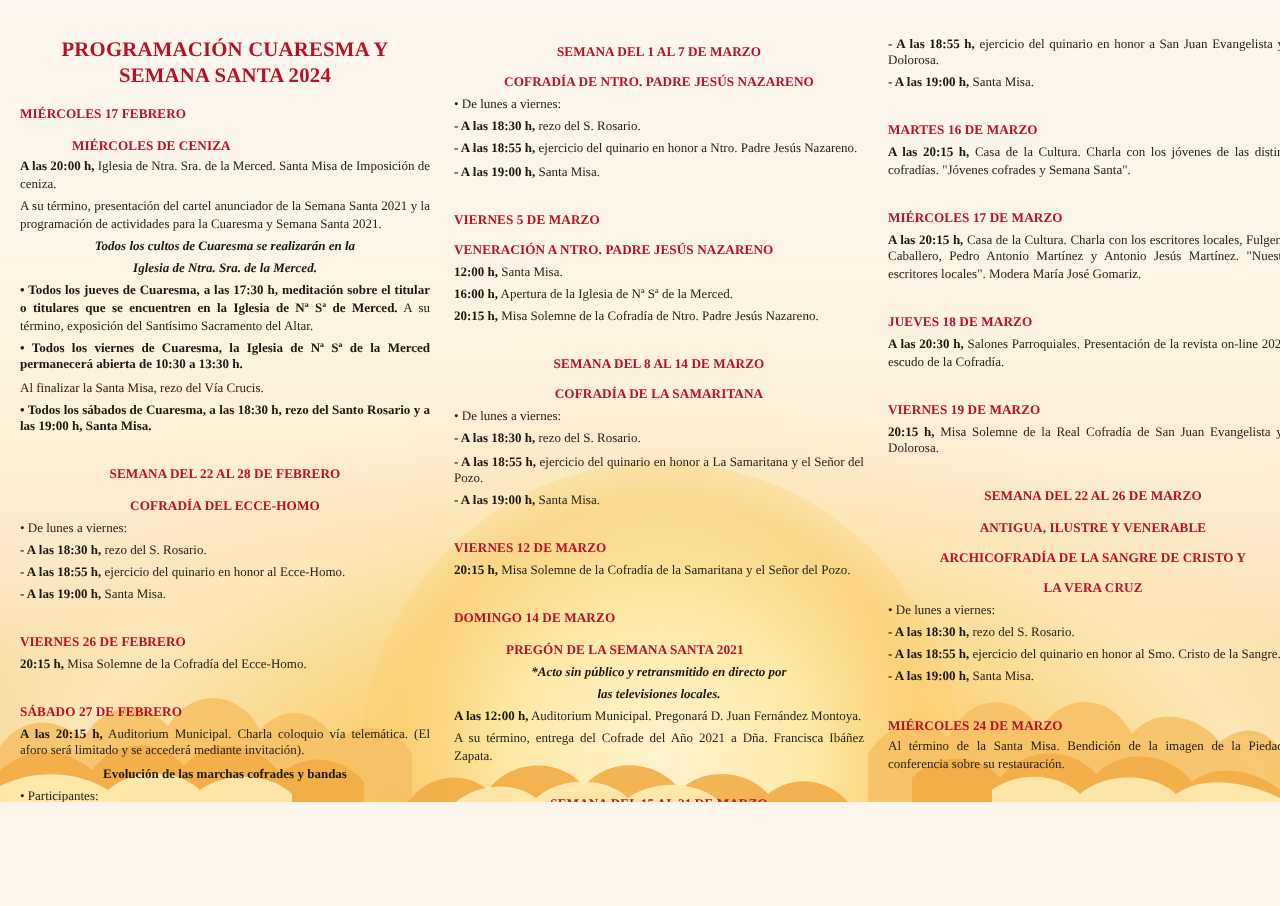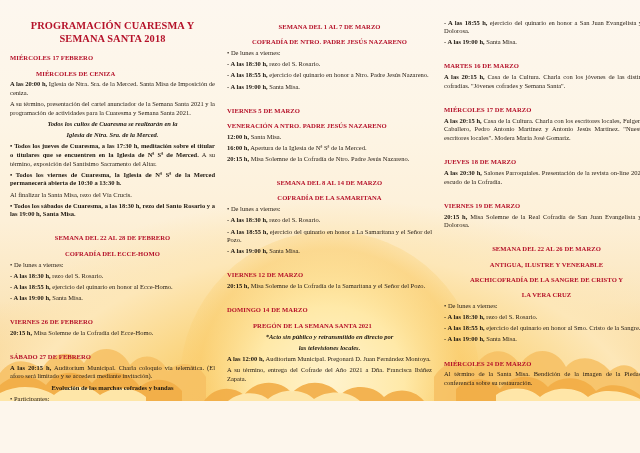--- a/index.html
+++ b/index.html
@@ -127,21 +127,21 @@
       <path d="M496,120 L496,114 C510,104 530,106 540,116 C554,104 578,106 588,116 C602,106 624,110 640,118 L640,120 Z"></path>
     </g>
   </svg>
 
   <div class="columns">
 
     <div class="col col-1">
 
       <div class="poster-title">
         <div>PROGRAMACIÓN CUARESMA Y</div>
-        <div>SEMANA SANTA 2018</div>
+        <div>SEMANA SANTA 2024</div>
       </div>
 
       <div class="sec-head left">MIÉRCOLES 17 FEBRERO</div>
       <div class="sec-head indent">MIÉRCOLES DE CENIZA</div>
       <p class="para"><b>A las 20:00 h,</b><span> Iglesia de Ntra. Sra. de la Merced. Santa Misa de Imposición de ceniza.</span></p>
       <p class="para">A su término, presentación del cartel anunciador de la Semana Santa 2021 y la programación de actividades para la Cuaresma y Semana Santa 2021.</p>
       <p class="para bolditalic">Todos los cultos de Cuaresma se realizarán en la</p>
       <p class="para bolditalic">Iglesia de Ntra. Sra. de la Merced.</p>
       <p class="para"><b>• Todos los jueves de Cuaresma, a las 17:30 h, meditación sobre el titular o titulares que se encuentren en la Iglesia de Nª Sª de Merced.</b><span> A su término, exposición del Santísimo Sacramento del Altar.</span></p>
       <p class="para"><b>• Todos los viernes de Cuaresma, la Iglesia de Nª Sª de la Merced permanecerá abierta de 10:30 a 13:30 h.</b></p>

